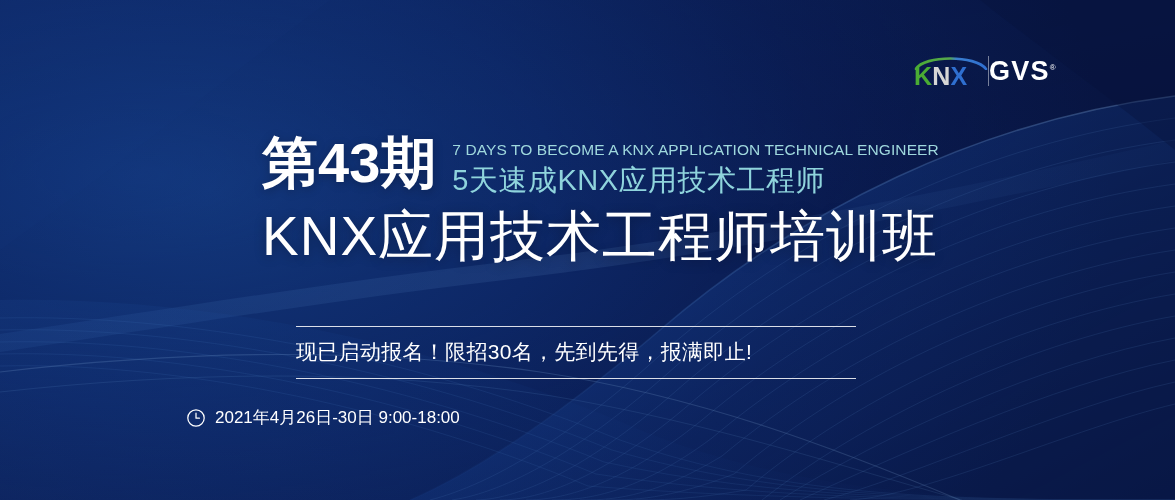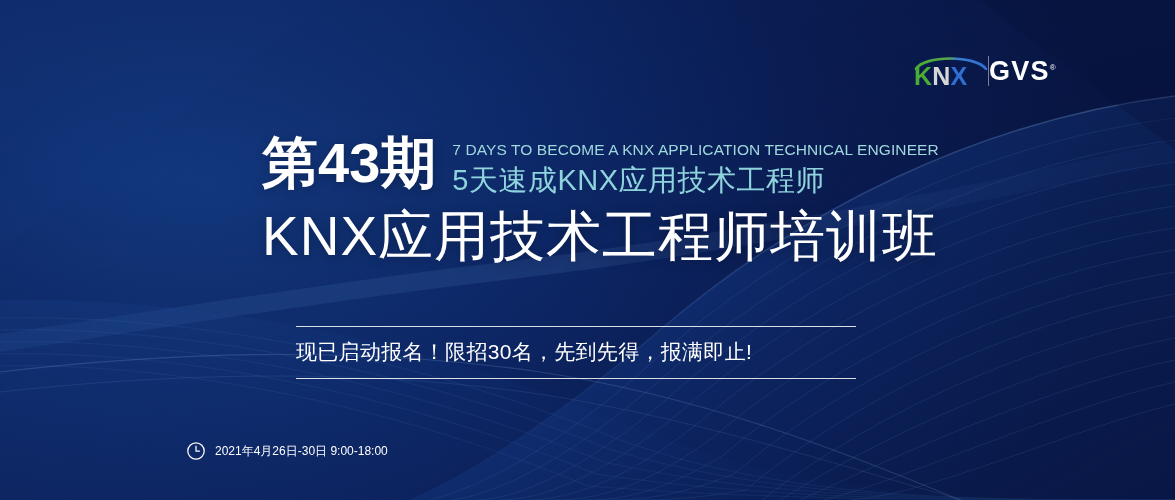--- a/index.html
+++ b/index.html
@@ -138,25 +138,24 @@
   }
 
   
   .meta-row {
     position: absolute;
     left: 186px;
     top: 406px;
     display: flex;
     align-items: flex-end;
     color: #ffffff;
-    font-size: 12px;
+    font-size: 17px;
     line-height: 24px;
     white-space: nowrap;
     font-family: "Liberation Sans", "DejaVu Sans", sans-serif;
-    margin-top: 33px;
   }
   .meta-item { display:flex; align-items:center; }
   .meta-item + .meta-item { margin-left: 31px; }
   .meta-icon { width: 20px; height: 20px; display:block; flex: 0 0 20px; }
   .meta-label { margin-left: 9px; }
 </style>
 </head>
 <body>
 
 <div id="banner">

